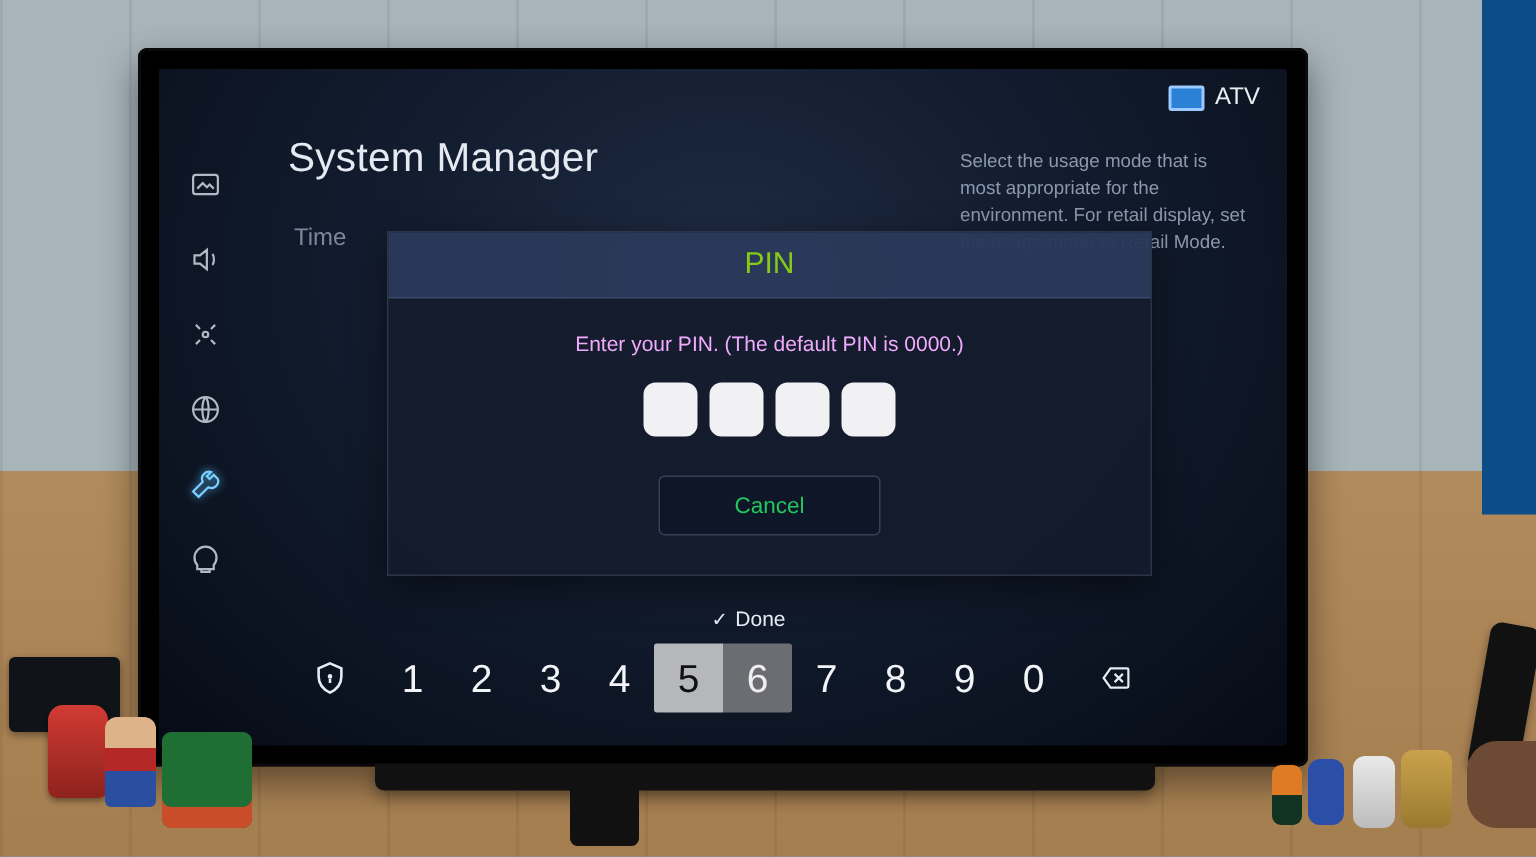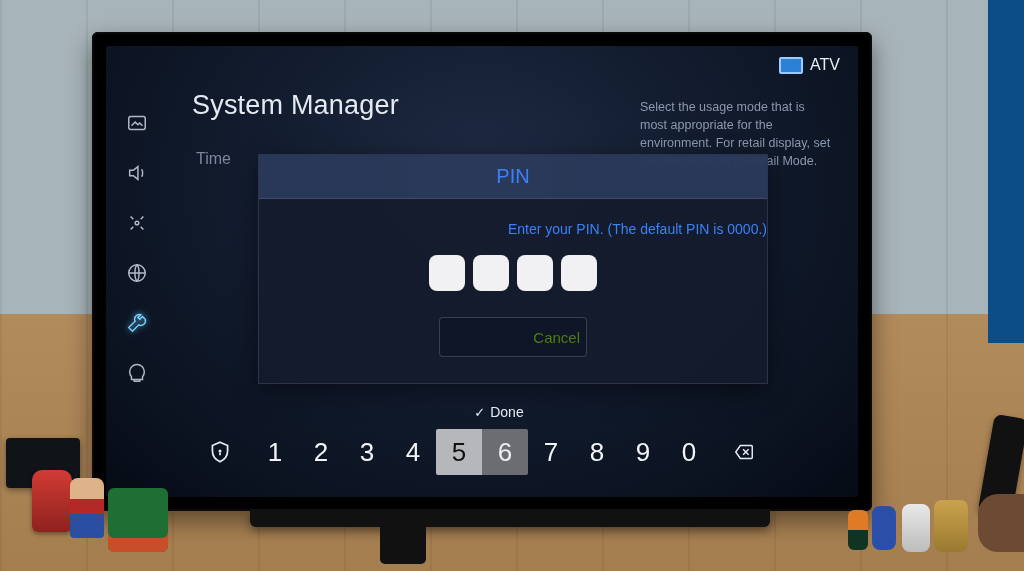--- a/index.html
+++ b/index.html
@@ -48,27 +48,27 @@
   .subitem{position:absolute;left:90px;top:104px;color:#7b879d;font-size:16px;}
 
   
   .help{position:absolute;right:24px;top:52px;width:194px;color:#8c98ae;font-size:12.5px;line-height:1.45;}
 
   
   .dialog{position:absolute;left:152px;top:108px;width:508px;
     background:rgba(19,27,44,.92);border:1px solid rgba(110,130,165,.25);
     box-shadow:0 8px 24px rgba(0,0,0,.45);}
   .dlg-title{background:rgba(53,72,112,.65);border-bottom:1px solid rgba(110,130,165,.25);
-    color:#3b82f6;text-align:center;font-size:20px;font-weight:300;padding:10px 0;}
-  .dlg-msg{color:#3b82f6;text-align:right;font-size:14px;margin:22px 0 18px;}
+    color:#84cc16;text-align:center;font-size:20px;font-weight:300;padding:10px 0;}
+  .dlg-msg{color:#f0abfc;text-align:center;font-size:14px;margin:22px 0 18px;}
   .pin-row{display:flex;justify-content:center;gap:8px;margin-bottom:26px;}
   .pin-box{width:36px;height:36px;background:#f1f1f3;border-radius:8px;}
   .cancel{display:block;margin:0 auto 26px;width:148px;height:40px;
-    background:#0f1627;border:1px solid rgba(120,140,175,.35);color:#4d7c0f;
-    border-radius:4px;font-size:15px;cursor:pointer;text-align:right;}
+    background:#0f1627;border:1px solid rgba(120,140,175,.35);color:#22c55e;
+    border-radius:4px;font-size:15px;cursor:pointer;}
 
   
   .done{position:absolute;left:0;right:0;top:358px;text-align:center;
     color:#e7ebf3;font-size:14px;padding-left:34px;}
   .done .chk{display:inline-block;margin-right:5px;font-size:13px;}
 
   
   .numrow{position:absolute;left:0;right:0;bottom:22px;display:flex;
     justify-content:center;align-items:center;gap:11px;}
   .numpad{display:flex;gap:0;}

